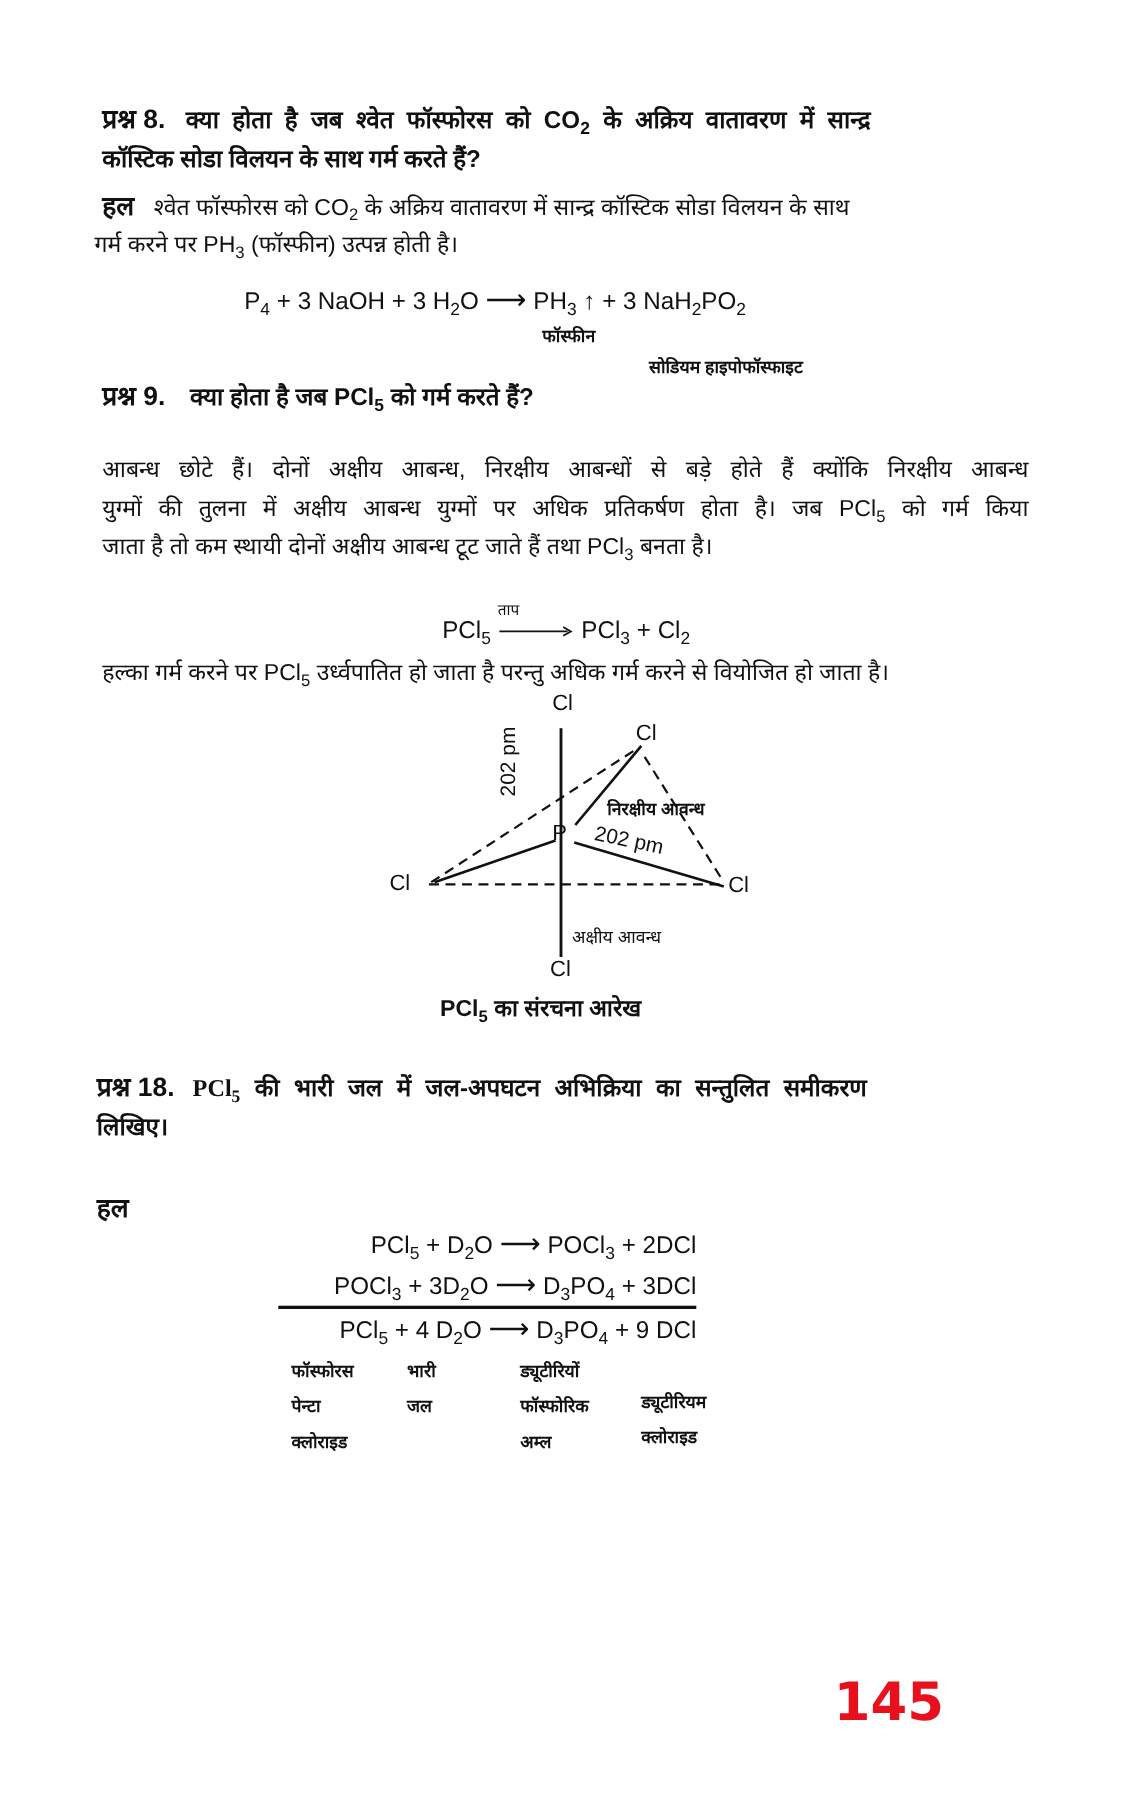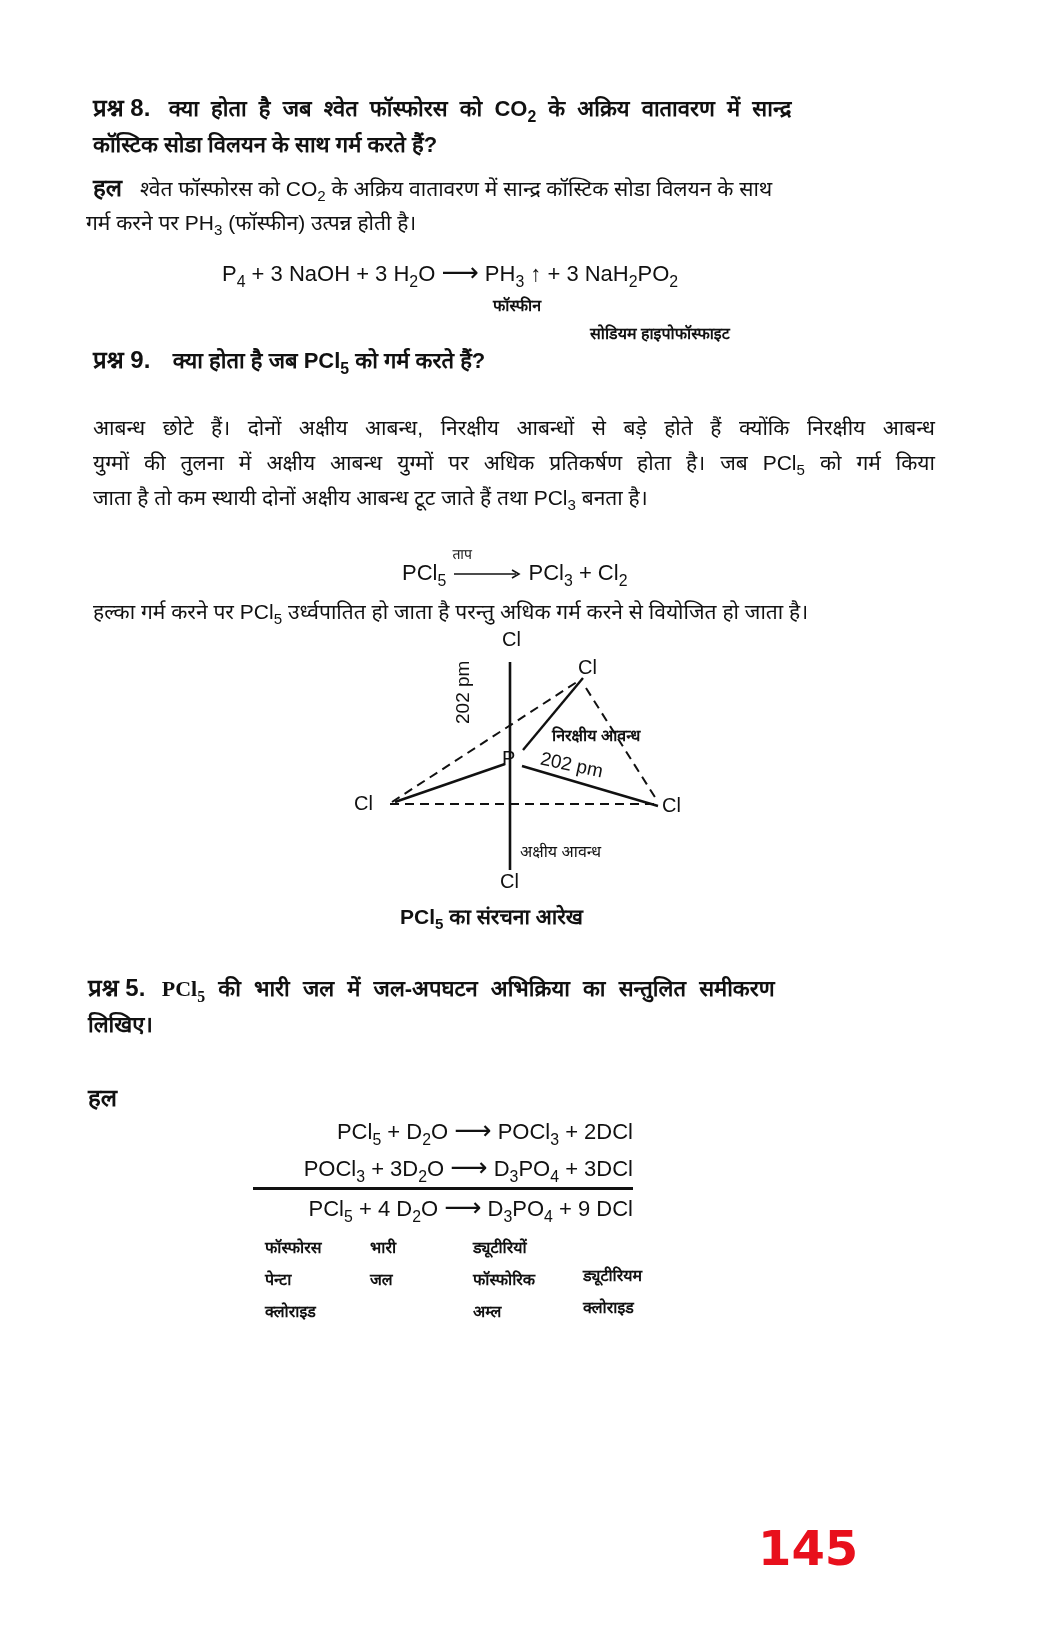--- a/index.html
+++ b/index.html
@@ -96,21 +96,21 @@
   <span class="abs" style="left:200px; top:134px; font-size:19px; transform:rotate(12deg);">202 pm</span>
   <span class="abs small-bold" style="left:212px; top:104px; font-weight:bold;">निरक्षीय आवन्ध</span>
   <span class="abs" style="left:180px; top:220px; font-size:16px;">अक्षीय आवन्ध</span>
 </div>
 
 <div class="abs" style="left:400px; top:902px; font-size:21px; font-weight:bold;">
   <span>PCl</span><sub>5</sub><span> का संरचना आरेख</span>
 </div>
 
 <div class="abs" style="left:88px; top:970px; width:850px;">
-  <span class="q-label">प्रश्न 5.</span>
+  <span class="q-label">प्रश्न 18.</span>
   <span class="q-text" style="margin-left:12px; word-spacing:7px;"><span class="serif">PCl</span><sub class="serif">5</sub><span> की भारी जल में जल-अपघटन अभिक्रिया का सन्तुलित समीकरण</span></span>
 </div>
 <div class="abs q-text" style="left:88px; top:1008px;">लिखिए।</div>
 
 <div class="abs ans-label" style="left:88px; top:1080px;">हल</div>
 
 <div class="abs eq" style="left:263px; top:1115px; width:370px; text-align:right;">
   <span>PCl</span><sub>5</sub><span> + D</span><sub>2</sub><span>O</span>
   <span style="font-size:26px;">⟶</span>
   <span>POCl</span><sub>3</sub><span> + 2DCl</span>

